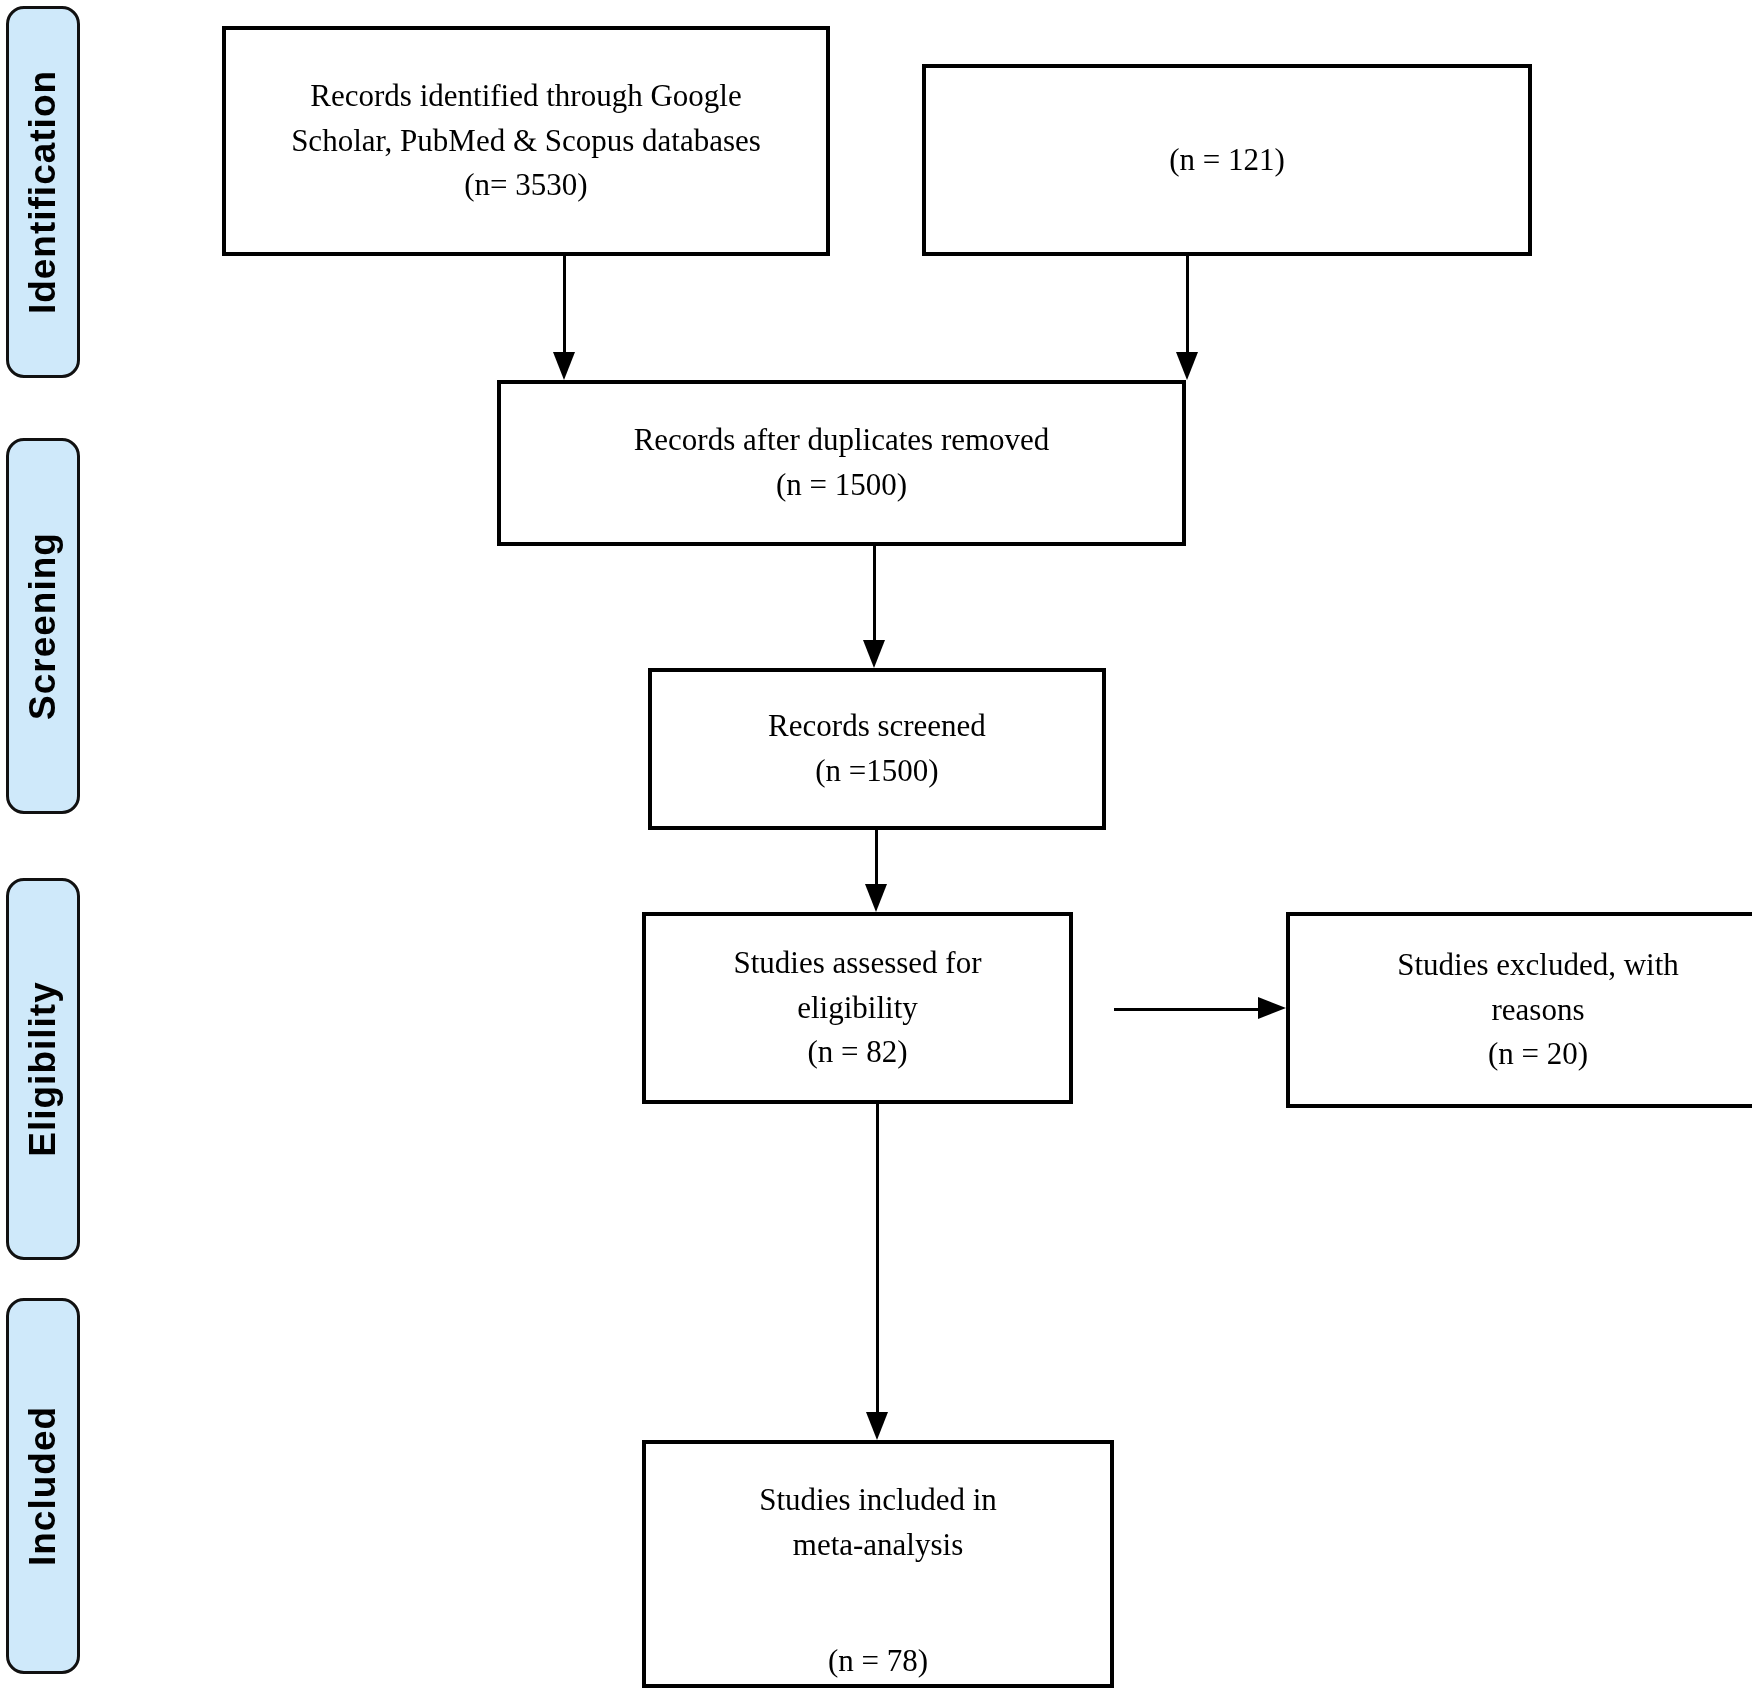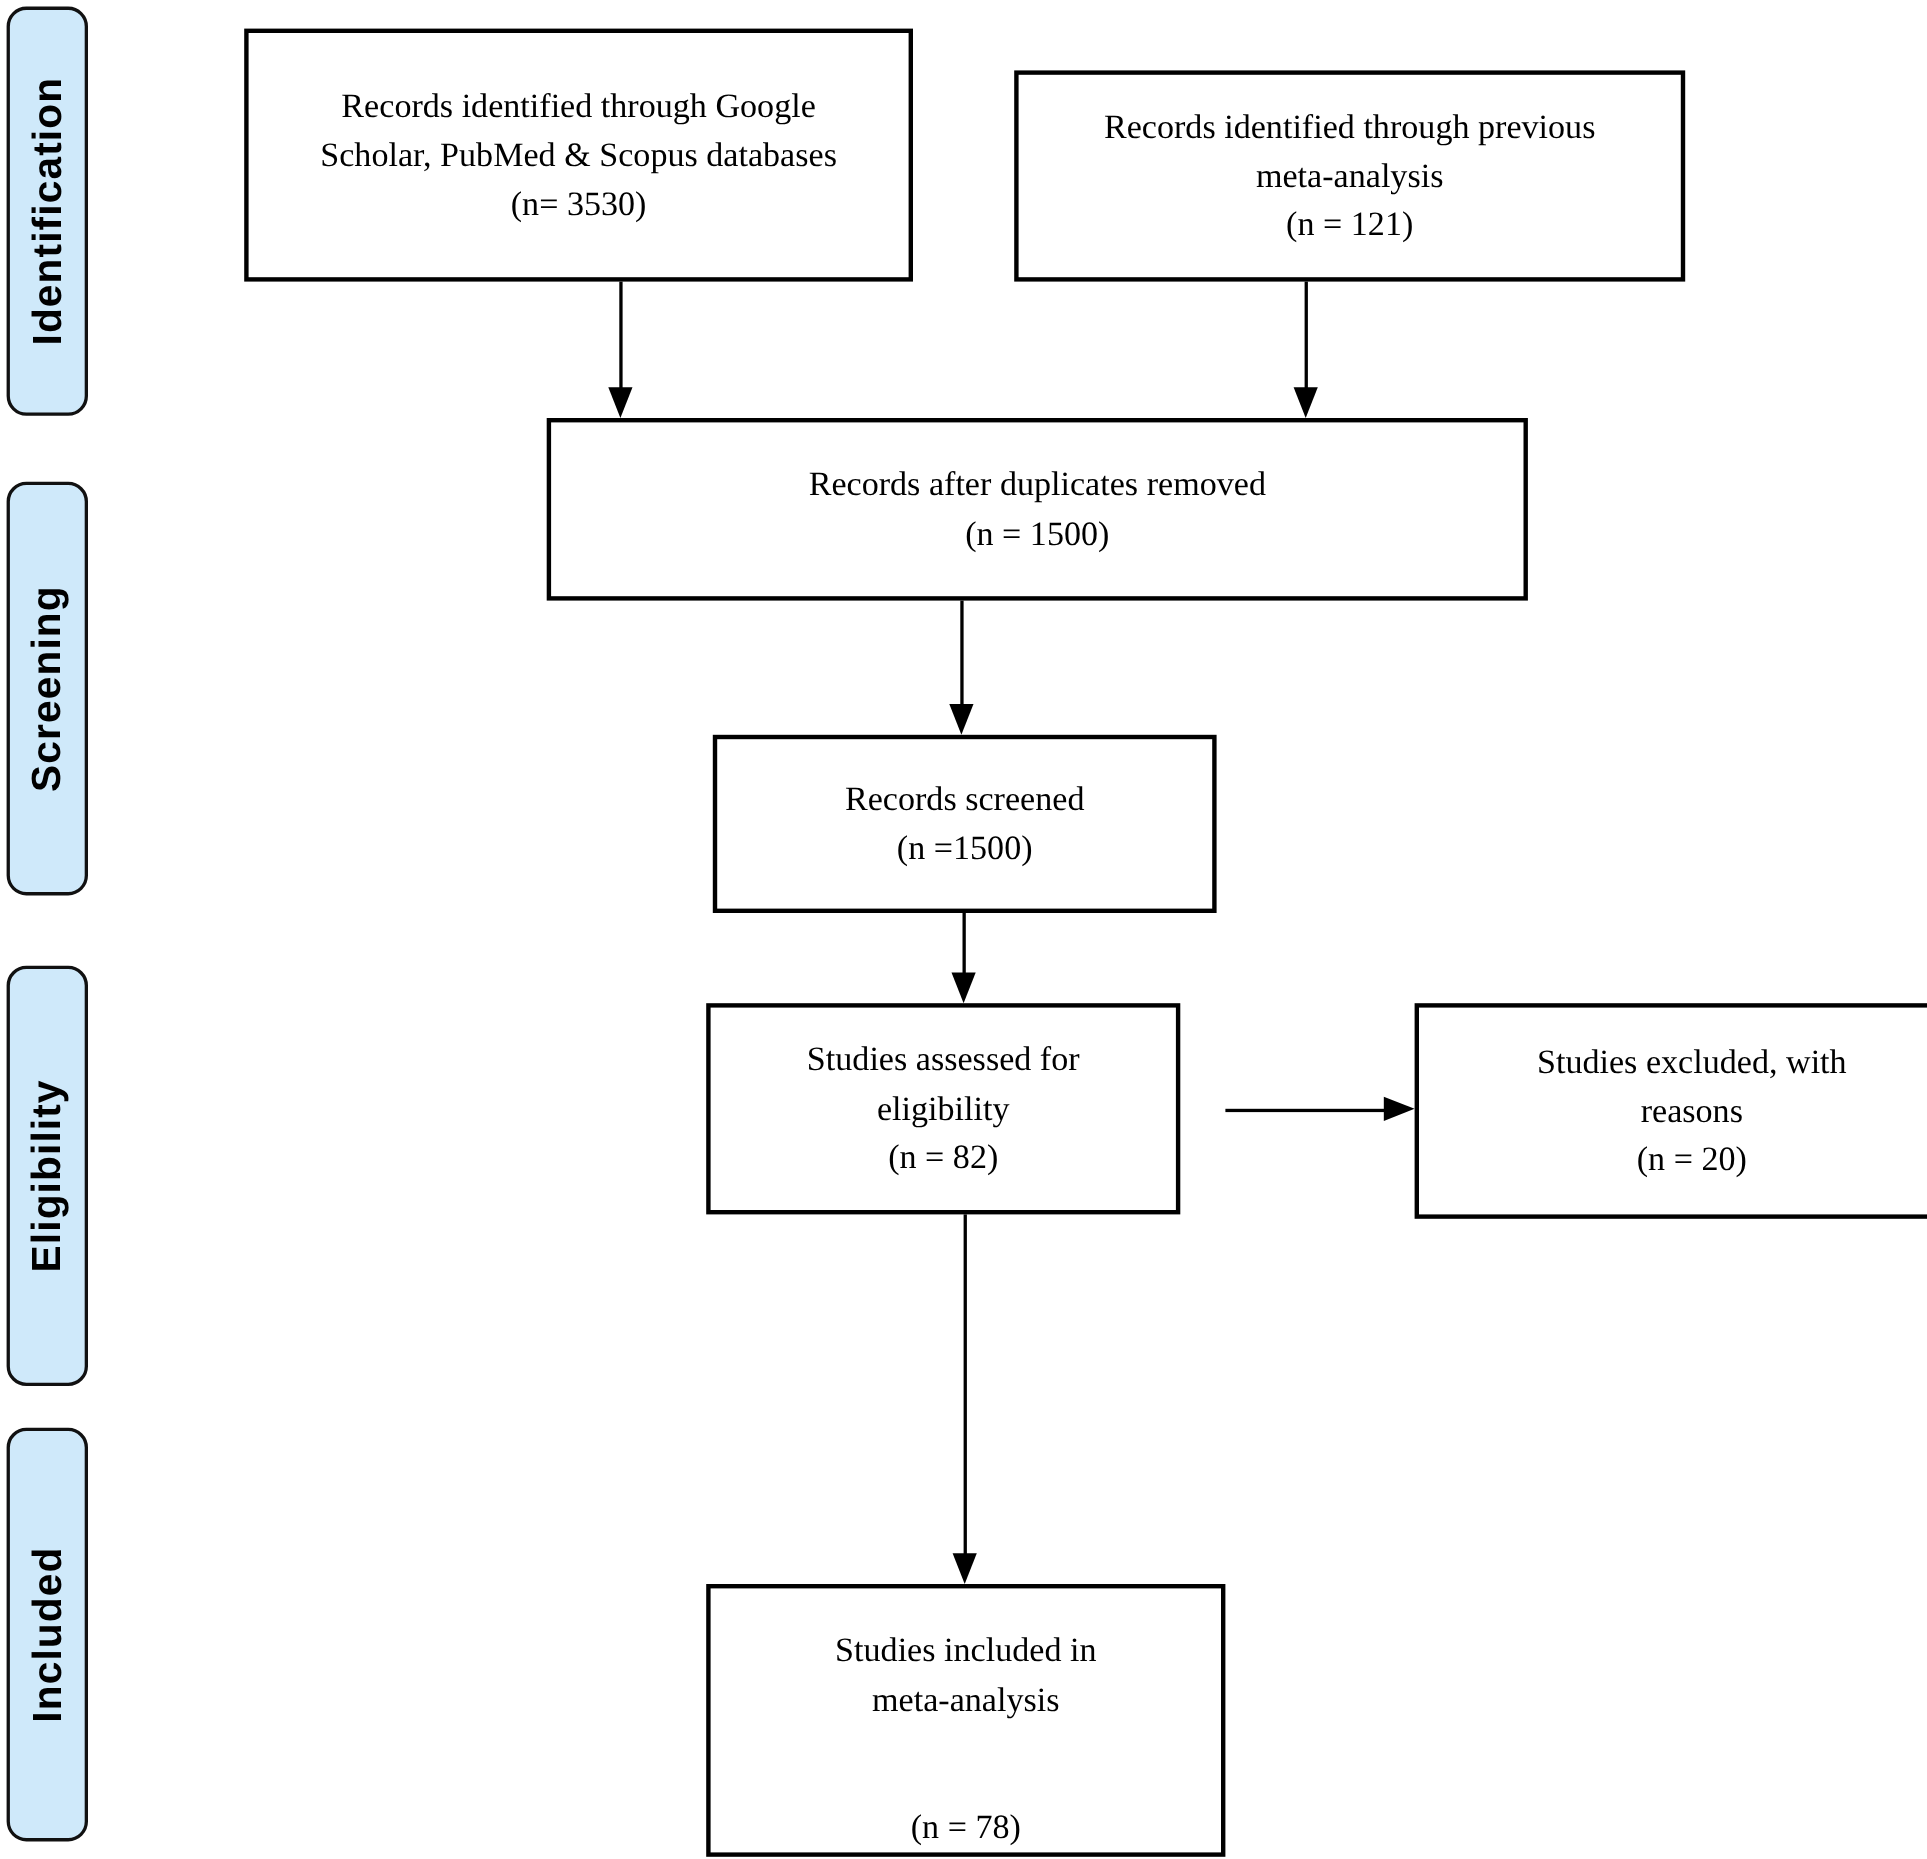--- a/index.html
+++ b/index.html
@@ -43,21 +43,21 @@
     display:flex;
     flex-direction:column;
     align-items:center;
     justify-content:center;
     text-align:center;
     font-size:31px;
     line-height:1.45;
   }
   #b1{left:222px; top:26px;  width:608px; height:230px; padding:0 60px;}
   #b2{left:922px; top:64px;  width:610px; height:192px; padding:0 50px;}
-  #b3{left:497px; top:380px; width:892px; height:166px; padding:0 40px;}
+  #b3{left:497px; top:380px; width:689px; height:166px; padding:0 40px;}
   #b4{left:648px; top:668px; width:458px; height:162px; padding:0 40px;}
   #b5{left:642px; top:912px; width:431px; height:192px; padding:10px 82px;}
   #b6{left:1286px;top:912px; width:504px; height:196px; padding:0 70px;}
   #b7{left:642px; top:1440px;width:472px; height:248px; padding:34px 82px 0 82px; justify-content:space-between;}
   
   .vline{position:absolute; width:3px; background:#000;}
   .hline{position:absolute; height:3px; background:#000;}
   .head-down{
     position:absolute; width:0; height:0;
     border-left:11px solid transparent;
@@ -100,21 +100,20 @@
   <div class="stage" style="top:1298px; height:376px;">
     <span>Included</span>
   </div>
 
   <div class="flow-box" id="b1">
     <div>Records identified through Google Scholar, PubMed &amp; Scopus databases</div>
     <div>(n= 3530)</div>
   </div>
 
   <div class="flow-box" id="b2">
-    <div>Records identified through previous meta-analysis</div>
     <div>(n = 121)</div>
   </div>
 
   <div class="flow-box" id="b3">
     <div>Records after duplicates removed</div>
     <div>(n = 1500)</div>
   </div>
 
   <div class="flow-box" id="b4">
     <div>Records screened</div>

